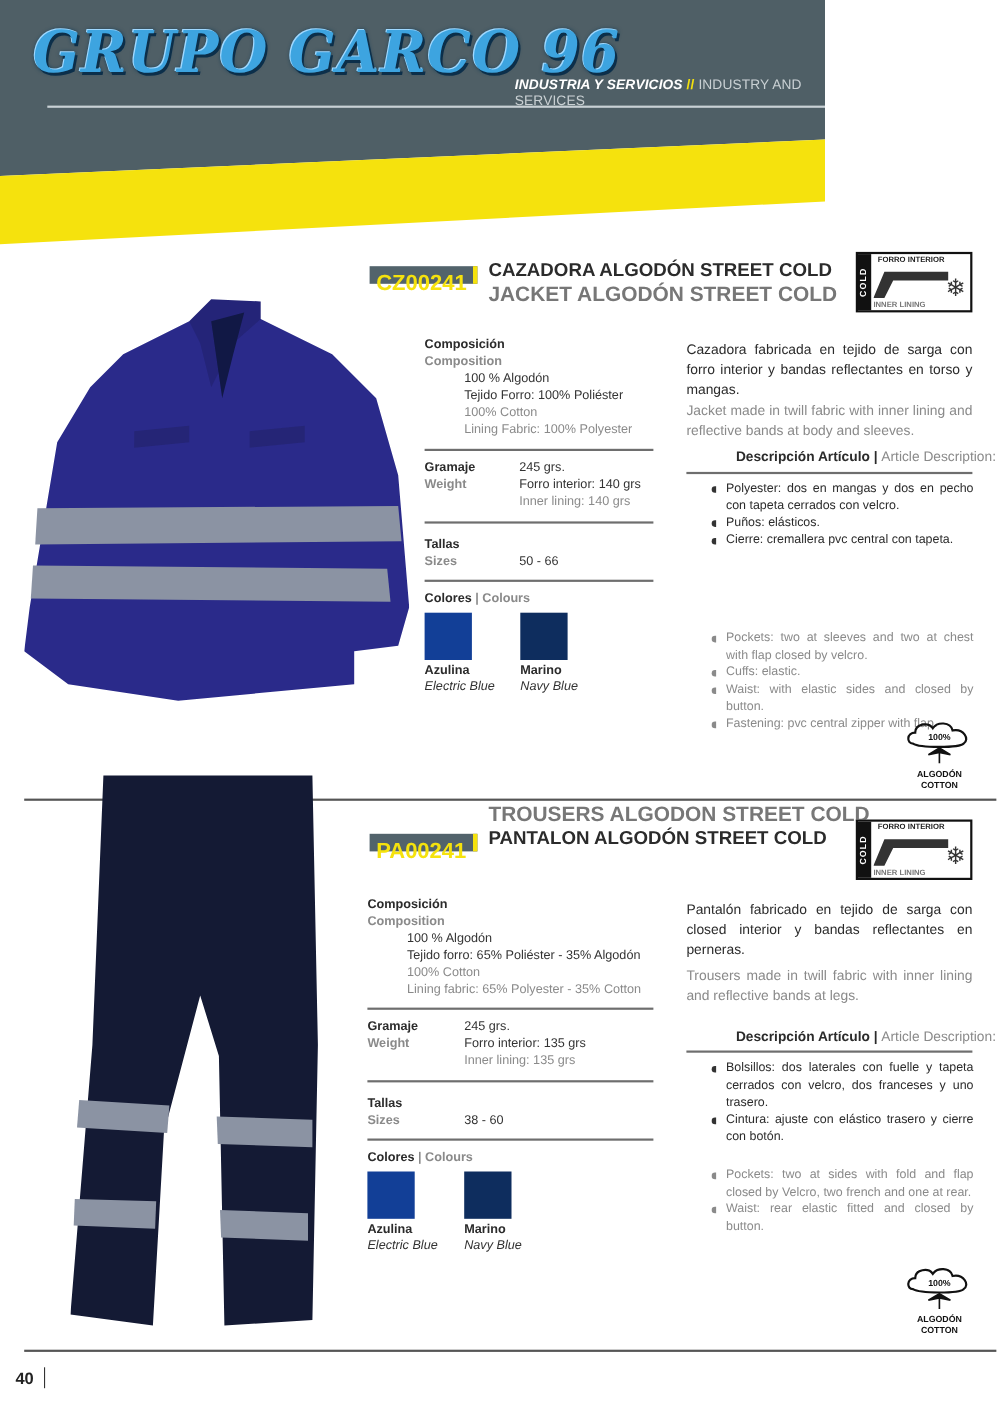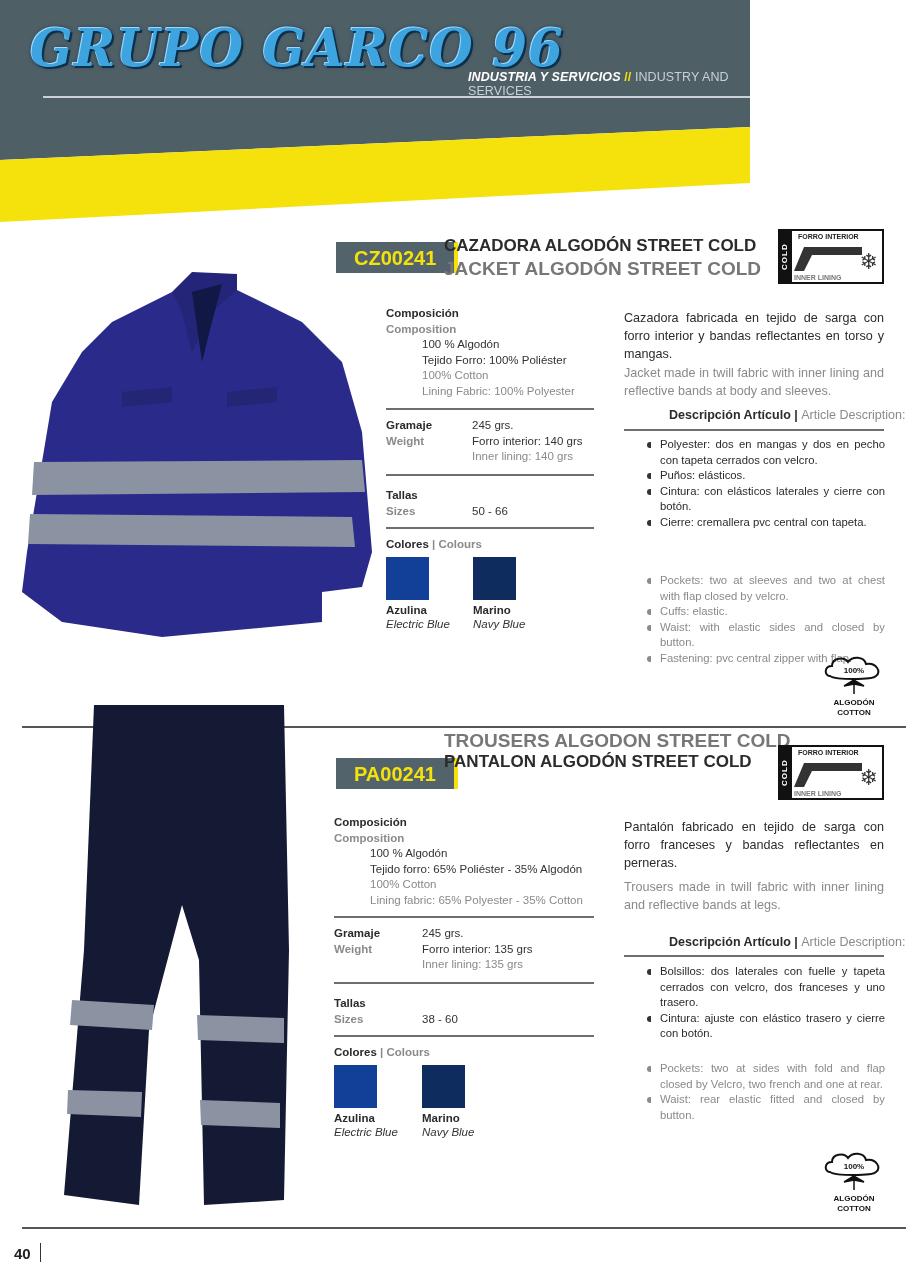--- a/index.html
+++ b/index.html
@@ -13,21 +13,21 @@
   .logo { position: absolute; left: 30px; top: 18px; font-family: "DejaVu Serif", serif; font-style: italic; font-weight: bold; font-size: 50px; letter-spacing: 1px; color: #3da4e0;
     text-shadow: 2px 2px 0 #0c2f4a, -1px -1px 0 #9fd8ff, 0 0 4px #0a3652; transform: scaleY(1.05); }
   .header-tagline { position: absolute; left: 468px; top: 70px; font-size: 12.5px; font-weight: bold; letter-spacing: 0.1px; }
   .tag-es { color: #ffffff; font-style: italic; }
   .tag-sep { color: #f5e20d; }
   .tag-en { color: #c9d0d3; font-weight: normal; }
   .helmet { position: absolute; left: 814px; top: 58px; }
   .header-rule { position: absolute; left: 43px; top: 96px; width: 818px; height: 2px; background: #c9d1d5; }
 
   
-  .code-box { position: absolute; height: 31px; background: #52636b; border-right: 4px solid #f5e20d; color: #f5e20d; font-weight: bold; font-size: 20px; line-height: 32px; padding: 0 18px; }
+  .code-box { position: absolute; height: 16px; background: #52636b; border-right: 4px solid #f5e20d; color: #f5e20d; font-weight: bold; font-size: 20px; line-height: 32px; padding: 0 6px; }
   .title-es { position: absolute; font-weight: bold; font-size: 17px; color: #2b2b2b; white-space: nowrap; }
   .title-en { position: absolute; font-weight: bold; font-size: 19px; color: #777777; white-space: nowrap; }
 
   .cold-badge { position: absolute; width: 106px; height: 55px; border: 2px solid #111; background: #fff; }
   .cold-side { position: absolute; left: 0; top: 0; width: 12px; height: 100%; background: #111; color: #fff; font-size: 8px; font-weight: bold; writing-mode: vertical-rl; transform: rotate(180deg); text-align: center; letter-spacing: 1px; }
   .cold-top { position: absolute; left: 18px; top: 2px; font-size: 7px; font-weight: bold; color: #222; }
   .cold-bot { position: absolute; left: 14px; bottom: 1px; font-size: 7px; color: #777; font-weight: bold; }
   .cold-shape { position: absolute; left: 14px; top: 12px; }
   .cold-snow { position: absolute; right: 4px; top: 20px; font-size: 22px; color: #333; line-height: 1; }
 
@@ -149,21 +149,20 @@
 
 <div class="desc desc-es" style="left:624px;top:309px;width:260px;">Cazadora fabricada en tejido de sarga con forro interior y bandas reflectantes en torso y mangas.</div>
 <div class="desc desc-en" style="left:624px;top:364px;width:260px;">Jacket made in twill fabric with inner lining and reflective bands at body and sleeves.</div>
 <div class="art-head" style="left:633px;top:408px;">
   <b>Descripción Artículo | </b><span class="en">Article Description:</span>
 </div>
 <div class="rule" style="left:624px;top:429px;width:260px;"></div>
 <ul class="bullets es" style="left:645px;top:437px;width:240px;">
   <li>Polyester: dos en mangas y dos en pecho con tapeta cerrados con velcro.</li>
   <li>Puños: elásticos.</li>
-  <li>Cintura: con elásticos laterales y cierre con botón.</li>
   <li>Cierre: cremallera pvc central con tapeta.</li>
 </ul>
 <ul class="bullets en" style="left:645px;top:549px;width:240px;margin-top:24px;">
   <li>Pockets: two at sleeves and two at chest with flap closed by velcro.</li>
   <li>Cuffs: elastic.</li>
   <li>Waist: with elastic sides and closed by button.</li>
   <li>Fastening: pvc central zipper with flap.</li>
 </ul>
 
 <div class="cotton" style="left:822px;top:654px;">
@@ -233,21 +232,21 @@
 <div class="spec" style="left:334px;top:1045px;">
   <span class="lbl-es">Colores</span><span class="lbl-en"> | </span><span class="lbl-en">Colours</span>
 </div>
 <div class="swatch" style="left:334px;top:1065px;background:#123f97;"></div>
 <div class="swatch" style="left:422px;top:1065px;background:#0e2d5e;"></div>
 <div class="sw-name" style="left:334px;top:1112px;">Azulina</div>
 <div class="sw-en" style="left:334px;top:1126px;">Electric Blue</div>
 <div class="sw-name" style="left:422px;top:1112px;">Marino</div>
 <div class="sw-en" style="left:422px;top:1126px;">Navy Blue</div>
 
-<div class="desc desc-es" style="left:624px;top:818px;width:260px;">Pantalón fabricado en tejido de sarga con forro franceses y bandas reflectantes en perneras.</div>
+<div class="desc desc-es" style="left:624px;top:818px;width:260px;">Pantalón fabricado en tejido de sarga con closed interior y bandas reflectantes en perneras.</div>
 <div class="desc desc-en" style="left:624px;top:878px;width:260px;">Trousers made in twill fabric with inner lining and reflective bands at legs.</div>
 <div class="art-head" style="left:633px;top:935px;">
   <b>Descripción Artículo | </b><span class="en">Article Description:</span>
 </div>
 <div class="rule" style="left:624px;top:955px;width:260px;"></div>
 <ul class="bullets es" style="left:645px;top:964px;width:240px;">
   <li>Bolsillos: dos laterales con fuelle y tapeta cerrados con velcro, dos franceses y uno trasero.</li>
   <li>Cintura: ajuste con elástico trasero y cierre con botón.</li>
 </ul>
 <ul class="bullets en" style="left:645px;top:1061px;width:240px;">

